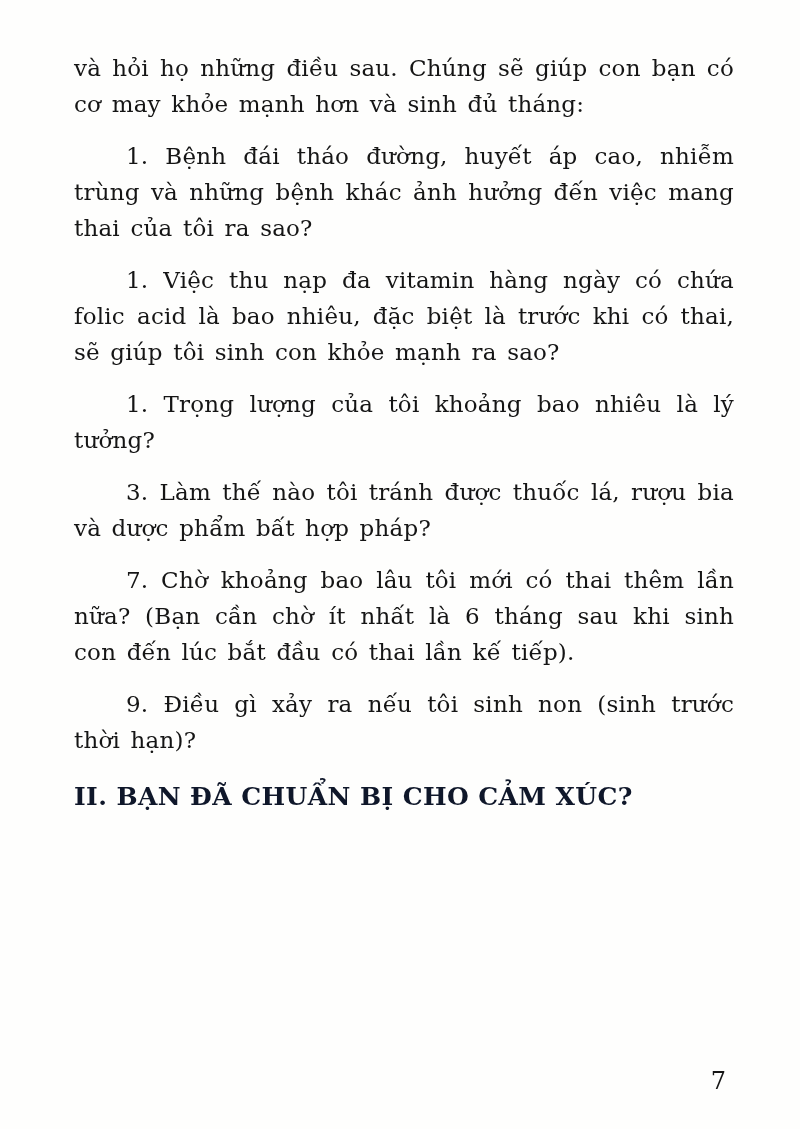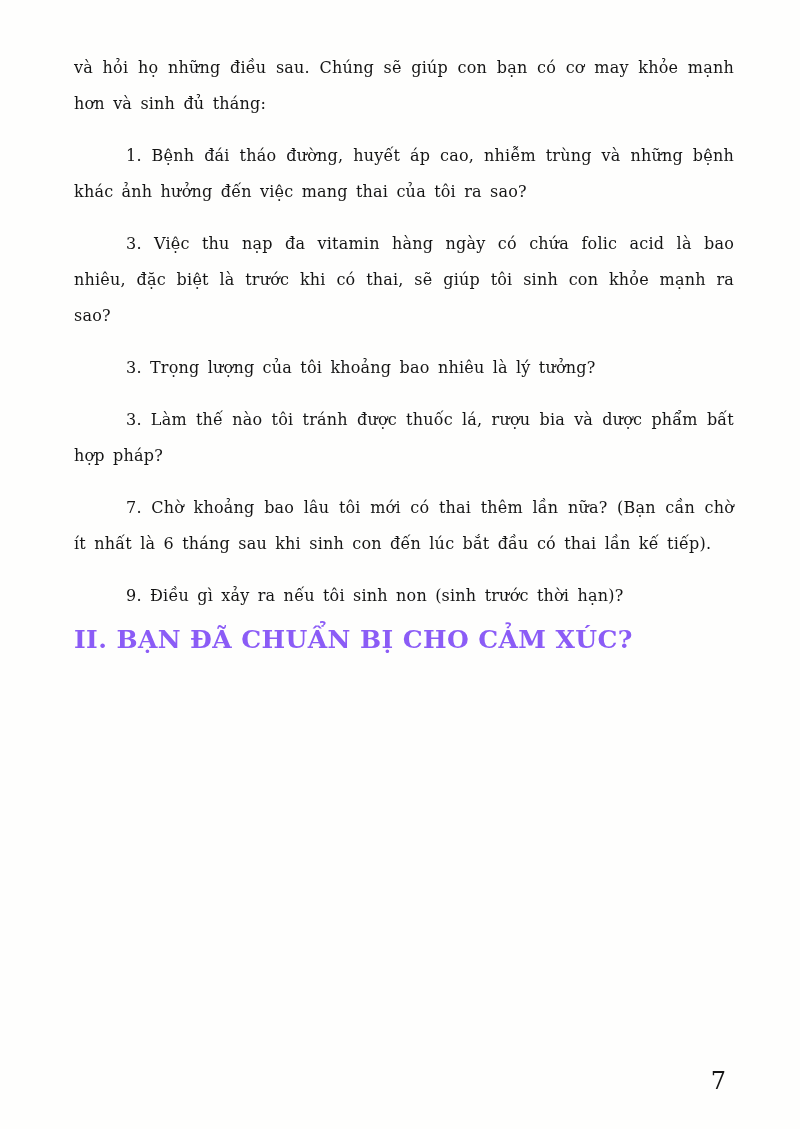--- a/index.html
+++ b/index.html
@@ -11,54 +11,54 @@
     overflow: hidden;
   }
   .page {
     position: relative;
     width: 800px;
     height: 1129px;
     background: #fefefdff;
     padding: 50px 66px 0 74px;
   }
   .body-text p {
-    font-size: 16px;
+    font-size: 23px;
     line-height: 36px;
     text-align: justify;
     text-align-last: left;
     word-spacing: 3px;
     letter-spacing: 0.2px;
   }
   p.cont { text-indent: 0; }
   p.item { text-indent: 52px; margin-top: 16px; }
   h2.section-heading {
     font-size: 25px;
     line-height: 34px;
     font-weight: bold;
     letter-spacing: 0.4px;
-    margin-top: 9px;
-    color: #8b5cf6;
+    margin-top: 22px;
+    color: #0f172a;
   }
   p.para { text-indent: 52px; margin-top: 10px; }
   .page-number {
     position: absolute;
     right: 74px;
     bottom: 34px;
     font-size: 24px;
     color: #151515;
   }
 </style>
 </head>
 <body>
 
 <div class="page">
   <div class="body-text">
     <p class="cont">và hỏi họ những điều sau. Chúng sẽ giúp con bạn có cơ may khỏe mạnh hơn và sinh đủ tháng:</p>
     <p class="item">1. Bệnh đái tháo đường, huyết áp cao, nhiễm trùng và những bệnh khác ảnh hưởng đến việc mang thai của tôi ra sao?</p>
-    <p class="item">3. Việc thu nạp đa vitamin hàng ngày có chứa folic acid là bao nhiêu, đặc biệt là trước khi có thai, sẽ giúp tôi sinh con khỏe mạnh ra sao?</p>
-    <p class="item">3. Trọng lượng của tôi khoảng bao nhiêu là lý tưởng?</p>
+    <p class="item">1. Việc thu nạp đa vitamin hàng ngày có chứa folic acid là bao nhiêu, đặc biệt là trước khi có thai, sẽ giúp tôi sinh con khỏe mạnh ra sao?</p>
+    <p class="item">1. Trọng lượng của tôi khoảng bao nhiêu là lý tưởng?</p>
     <p class="item">3. Làm thế nào tôi tránh được thuốc lá, rượu bia và dược phẩm bất hợp pháp?</p>
     <p class="item">7. Chờ khoảng bao lâu tôi mới có thai thêm lần nữa? (Bạn cần chờ ít nhất là 6 tháng sau khi sinh con đến lúc bắt đầu có thai lần kế tiếp).</p>
     <p class="item">9. Điều gì xảy ra nếu tôi sinh non (sinh trước thời hạn)?</p>
     <h2 class="section-heading">II. BẠN ĐÃ CHUẨN BỊ CHO CẢM XÚC?</h2>
   </div>
   <div class="page-number">7</div>
 </div>
 
 </body></html>

